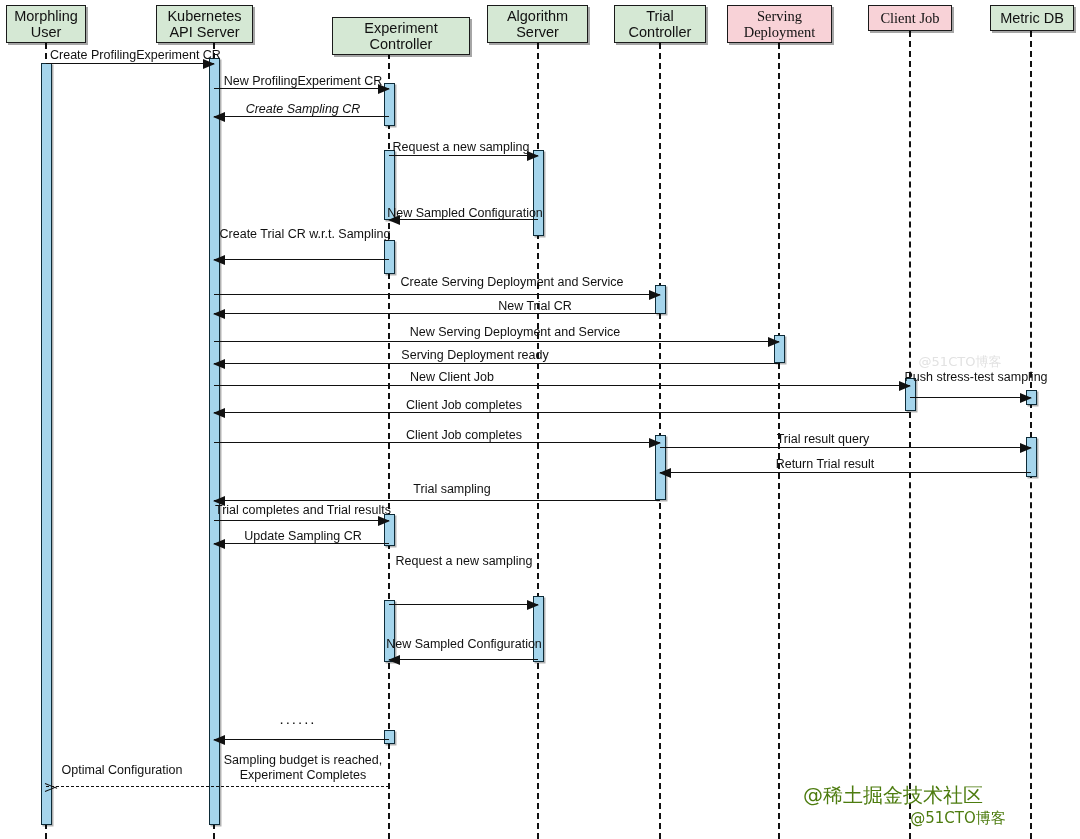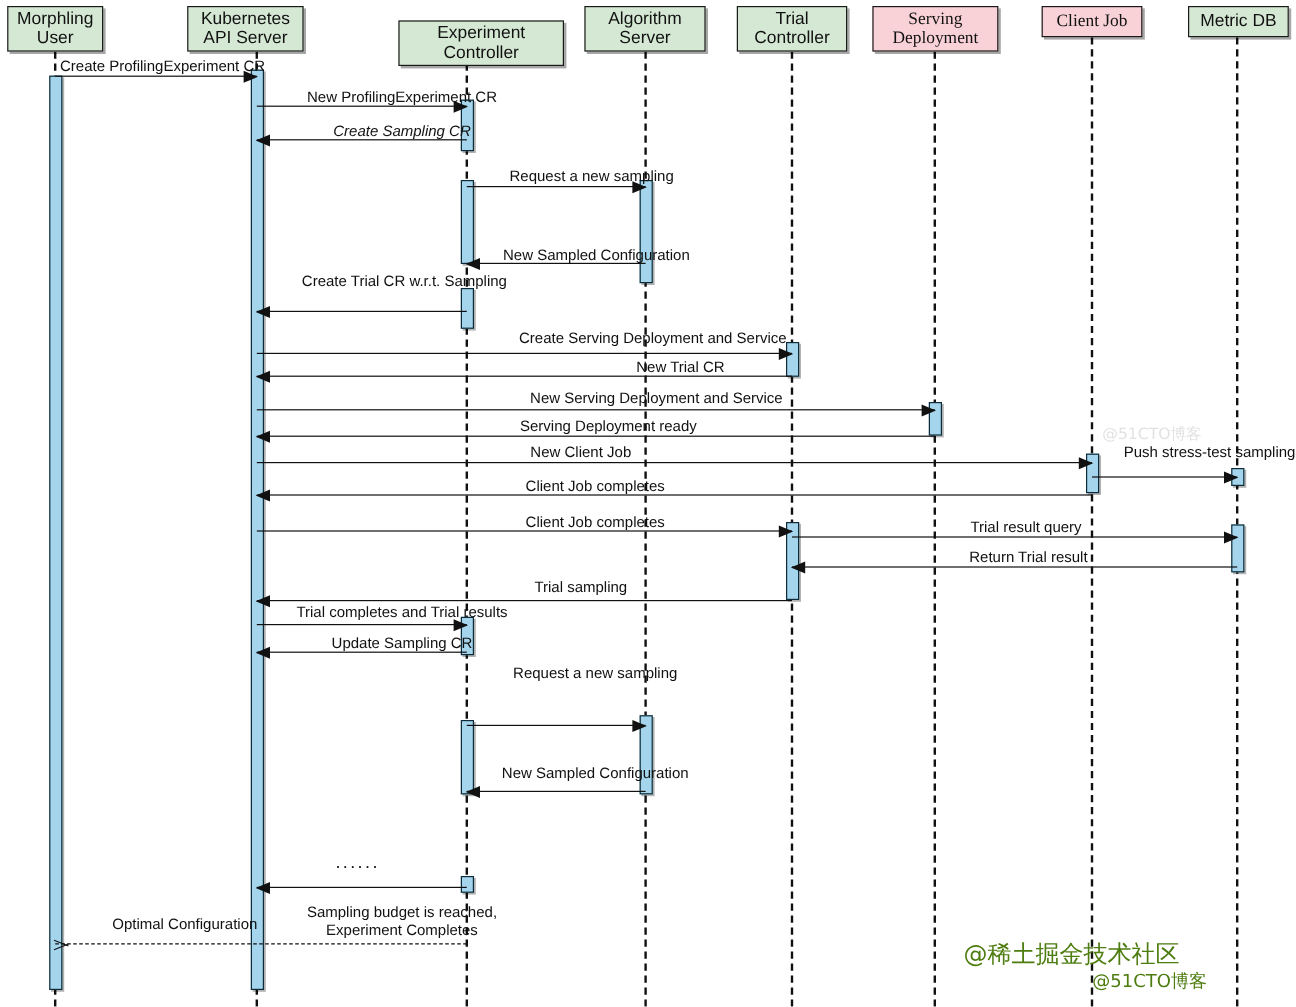--- a/index.html
+++ b/index.html
@@ -48,21 +48,21 @@
     content:"";position:absolute;left:0;width:13px;height:0;border-top:1.6px solid #111;
   }
   .arrowhead.open-left::before{top:1px;transform:rotate(22deg);transform-origin:left center;}
   .arrowhead.open-left::after{top:9px;transform:rotate(-22deg);transform-origin:left center;}
 
   .msglabel{
     position:absolute;
     font-size:12.5px;color:#111;white-space:nowrap;
     line-height:14px;
   }
-  .msglabel.center{transform:translateX(-50%);text-align:center;margin-left:32px;}
+  .msglabel.center{transform:translateX(-50%);text-align:center;}
   .msglabel.two{line-height:15px;white-space:pre-line;}
 
   .dots{position:absolute;font-size:15px;letter-spacing:2px;color:#111;transform:translateX(-50%);}
 
   
   .watermark{
     position:absolute;color:#4d7c0f;white-space:nowrap;
     font-family:"DejaVu Sans",sans-serif;
     pointer-events:none;
   }

